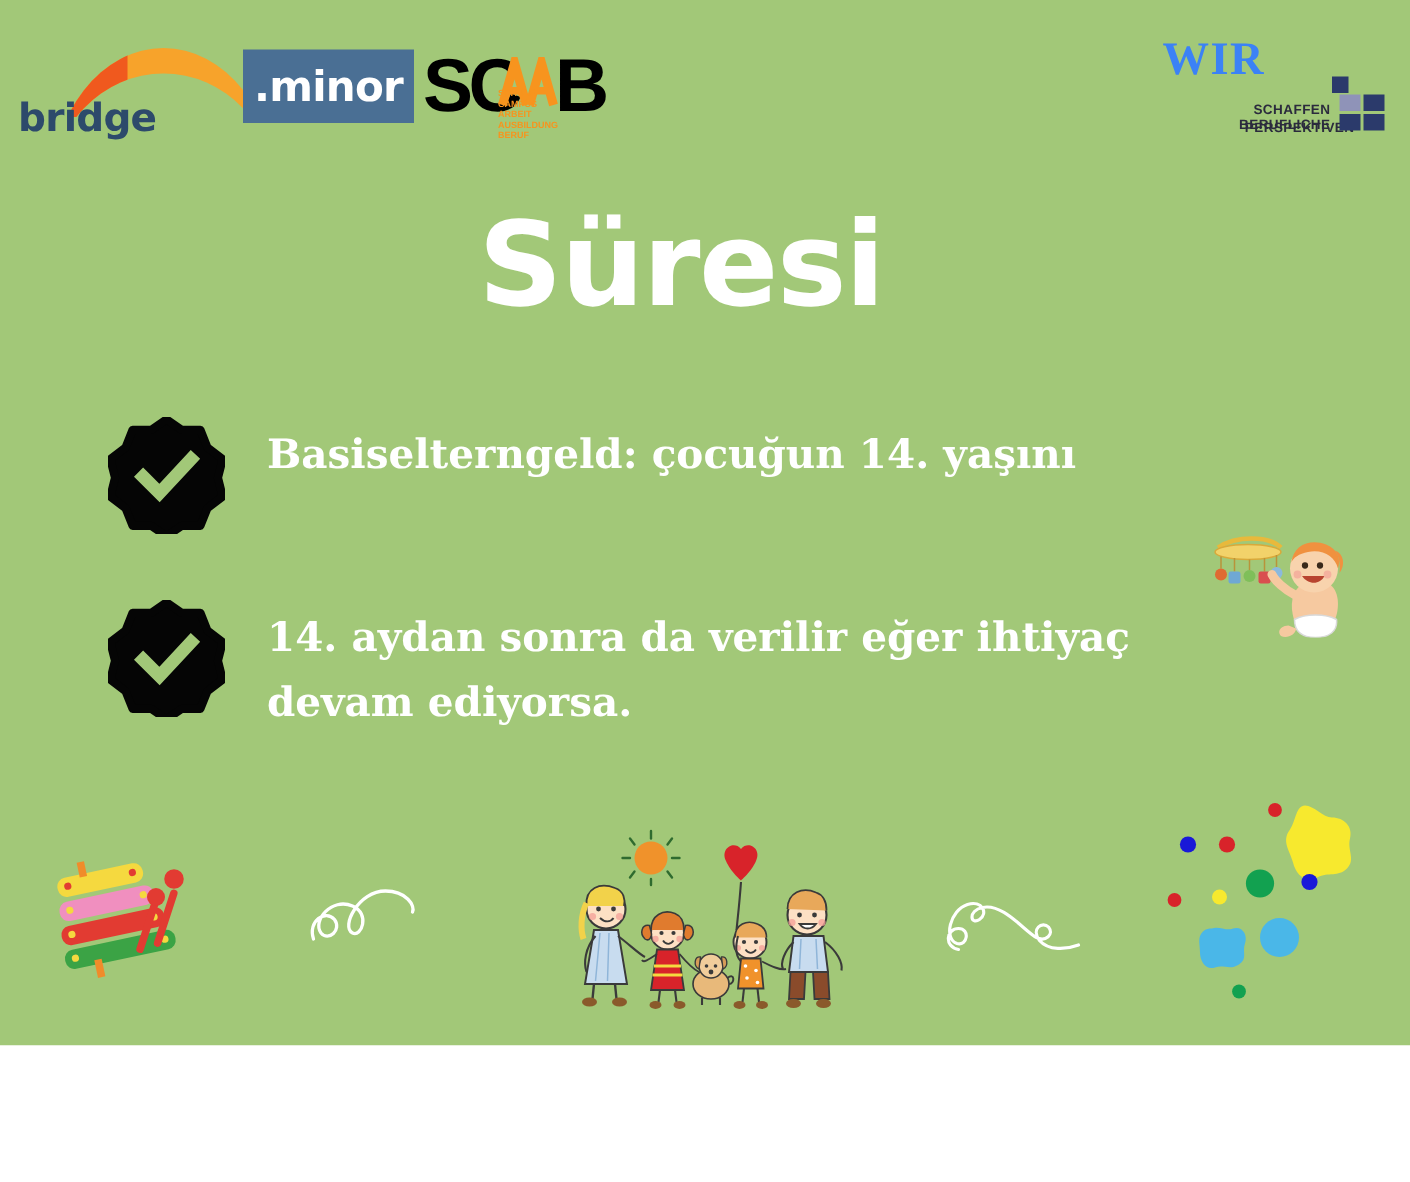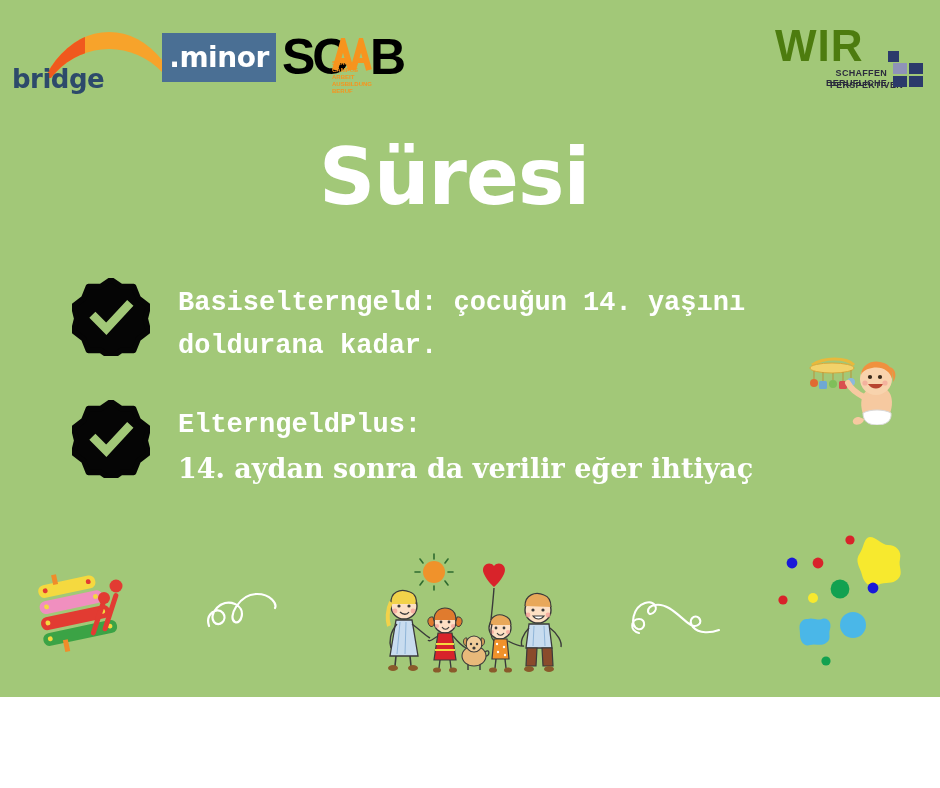--- a/index.html
+++ b/index.html
@@ -84,23 +84,23 @@
     position: absolute; left: 50px; top: 32px;
     font-size: 6px; color: #f7941e; line-height: 7px;
     font-weight: 700; width: 42px;
     font-family: "Liberation Sans", sans-serif;
   }
 
   
   .wir-logo { position: absolute; left: 775px; top: 25px; width: 150px; height: 66px; }
   .wir-word {
     position: absolute; left: 0; top: -4px;
-    font-size: 44px; font-weight: 900; color: #4d7c0f;
+    font-size: 31px; font-weight: 900; color: #3b82f6;
     letter-spacing: 1px;
-    font-family: Liberation Sans, sans-serif;
+    font-family: Liberation Serif, serif;
   }
   .wir-dot {
     position: absolute; left: 113px; top: 26px;
     width: 11px; height: 11px; background: #2b3a6b;
   }
   .wir-sub1, .wir-sub2 {
     position: absolute; color: #2b2b3d; font-size: 9px; font-weight: 700;
     letter-spacing: 0.3px; font-family: "Liberation Sans", sans-serif;
     text-align: right; width: 112px;
   }
@@ -127,21 +127,21 @@
   .badge-icon { flex: 0 0 auto; width: 78px; height: 78px; margin-right: 28px; }
   .badge-icon svg { display: block; width: 78px; height: 78px; }
 
   .bullet-text {
     color: #ffffff;
     font-family: "DejaVu Serif", "Liberation Serif", serif;
     font-size: 27px;
     line-height: 43px;
     padding-top: 4px;
   }
-  .bullet-text .strong { font-weight: 700; font-family: Liberation Mono, monospace; }
+  .bullet-text .strong { font-weight: 700; }
   .bullet-text .light  { font-weight: 700; }
   .bullet-line { display: block; }
 
   
   #baby-illustration { position: absolute; left: 806px; top: 355px; width: 98px; height: 70px; }
 
   
   #xylophone { position: absolute; left: 38px; top: 568px; width: 104px; height: 92px; }
   #squiggle-1 { position: absolute; left: 205px; top: 580px; width: 110px; height: 60px; }
   #family { position: absolute; left: 372px; top: 552px; width: 200px; height: 122px; }
@@ -204,34 +204,33 @@
 
   <div class="bullet-row" id="bullet-1">
     <div class="badge-icon">
       <svg viewBox="0 0 100 100">
         <path d="M50 2 L63 11 L79 11 L85 26 L98 36 L94 52 L98 68 L85 78 L79 93 L63 93 L50 102 L37 93 L21 93 L15 78 L2 68 L6 52 L2 36 L15 26 L21 11 L37 11 Z" fill="#050505" stroke="#050505" stroke-width="7" stroke-linejoin="round"></path>
         <path d="M30 51 L44 65 L71 36" stroke="#a2c878" stroke-width="11" fill="none" stroke-linecap="square" stroke-linejoin="miter"></path>
       </svg>
     </div>
     <div class="bullet-text">
       <span class="bullet-line strong">Basiselterngeld: çocuğun 14. yaşını</span>
-      <span class="bullet-line strong">doldurana kadar.</span>
     </div>
   </div>
 
   <div class="bullet-row" id="bullet-2">
     <div class="badge-icon">
       <svg viewBox="0 0 100 100">
         <path d="M50 2 L63 11 L79 11 L85 26 L98 36 L94 52 L98 68 L85 78 L79 93 L63 93 L50 102 L37 93 L21 93 L15 78 L2 68 L6 52 L2 36 L15 26 L21 11 L37 11 Z" fill="#050505" stroke="#050505" stroke-width="7" stroke-linejoin="round"></path>
         <path d="M30 51 L44 65 L71 36" stroke="#a2c878" stroke-width="11" fill="none" stroke-linecap="square" stroke-linejoin="miter"></path>
       </svg>
     </div>
     <div class="bullet-text">
-      <span class="bullet-line strong">ElterngeldPlus:</span>
       <span class="bullet-line light">14. aydan sonra da verilir eğer ihtiyaç</span>
+      <span class="bullet-line light">devam ediyorsa.</span>
     </div>
   </div>
 
   <div id="baby-illustration">
     <svg width="98" height="70" viewBox="0 0 98 70">
 
       <path d="M6 10 C18 2 40 2 48 10" stroke="#e8b93c" stroke-width="3" fill="none"></path>
       <ellipse cx="26" cy="13" rx="22" ry="5" fill="#f2d26a" stroke="#d9a93a" stroke-width="1"></ellipse>
 
       <line x1="8" y1="16" x2="8" y2="24" stroke="#b9933a" stroke-width="1"></line>

